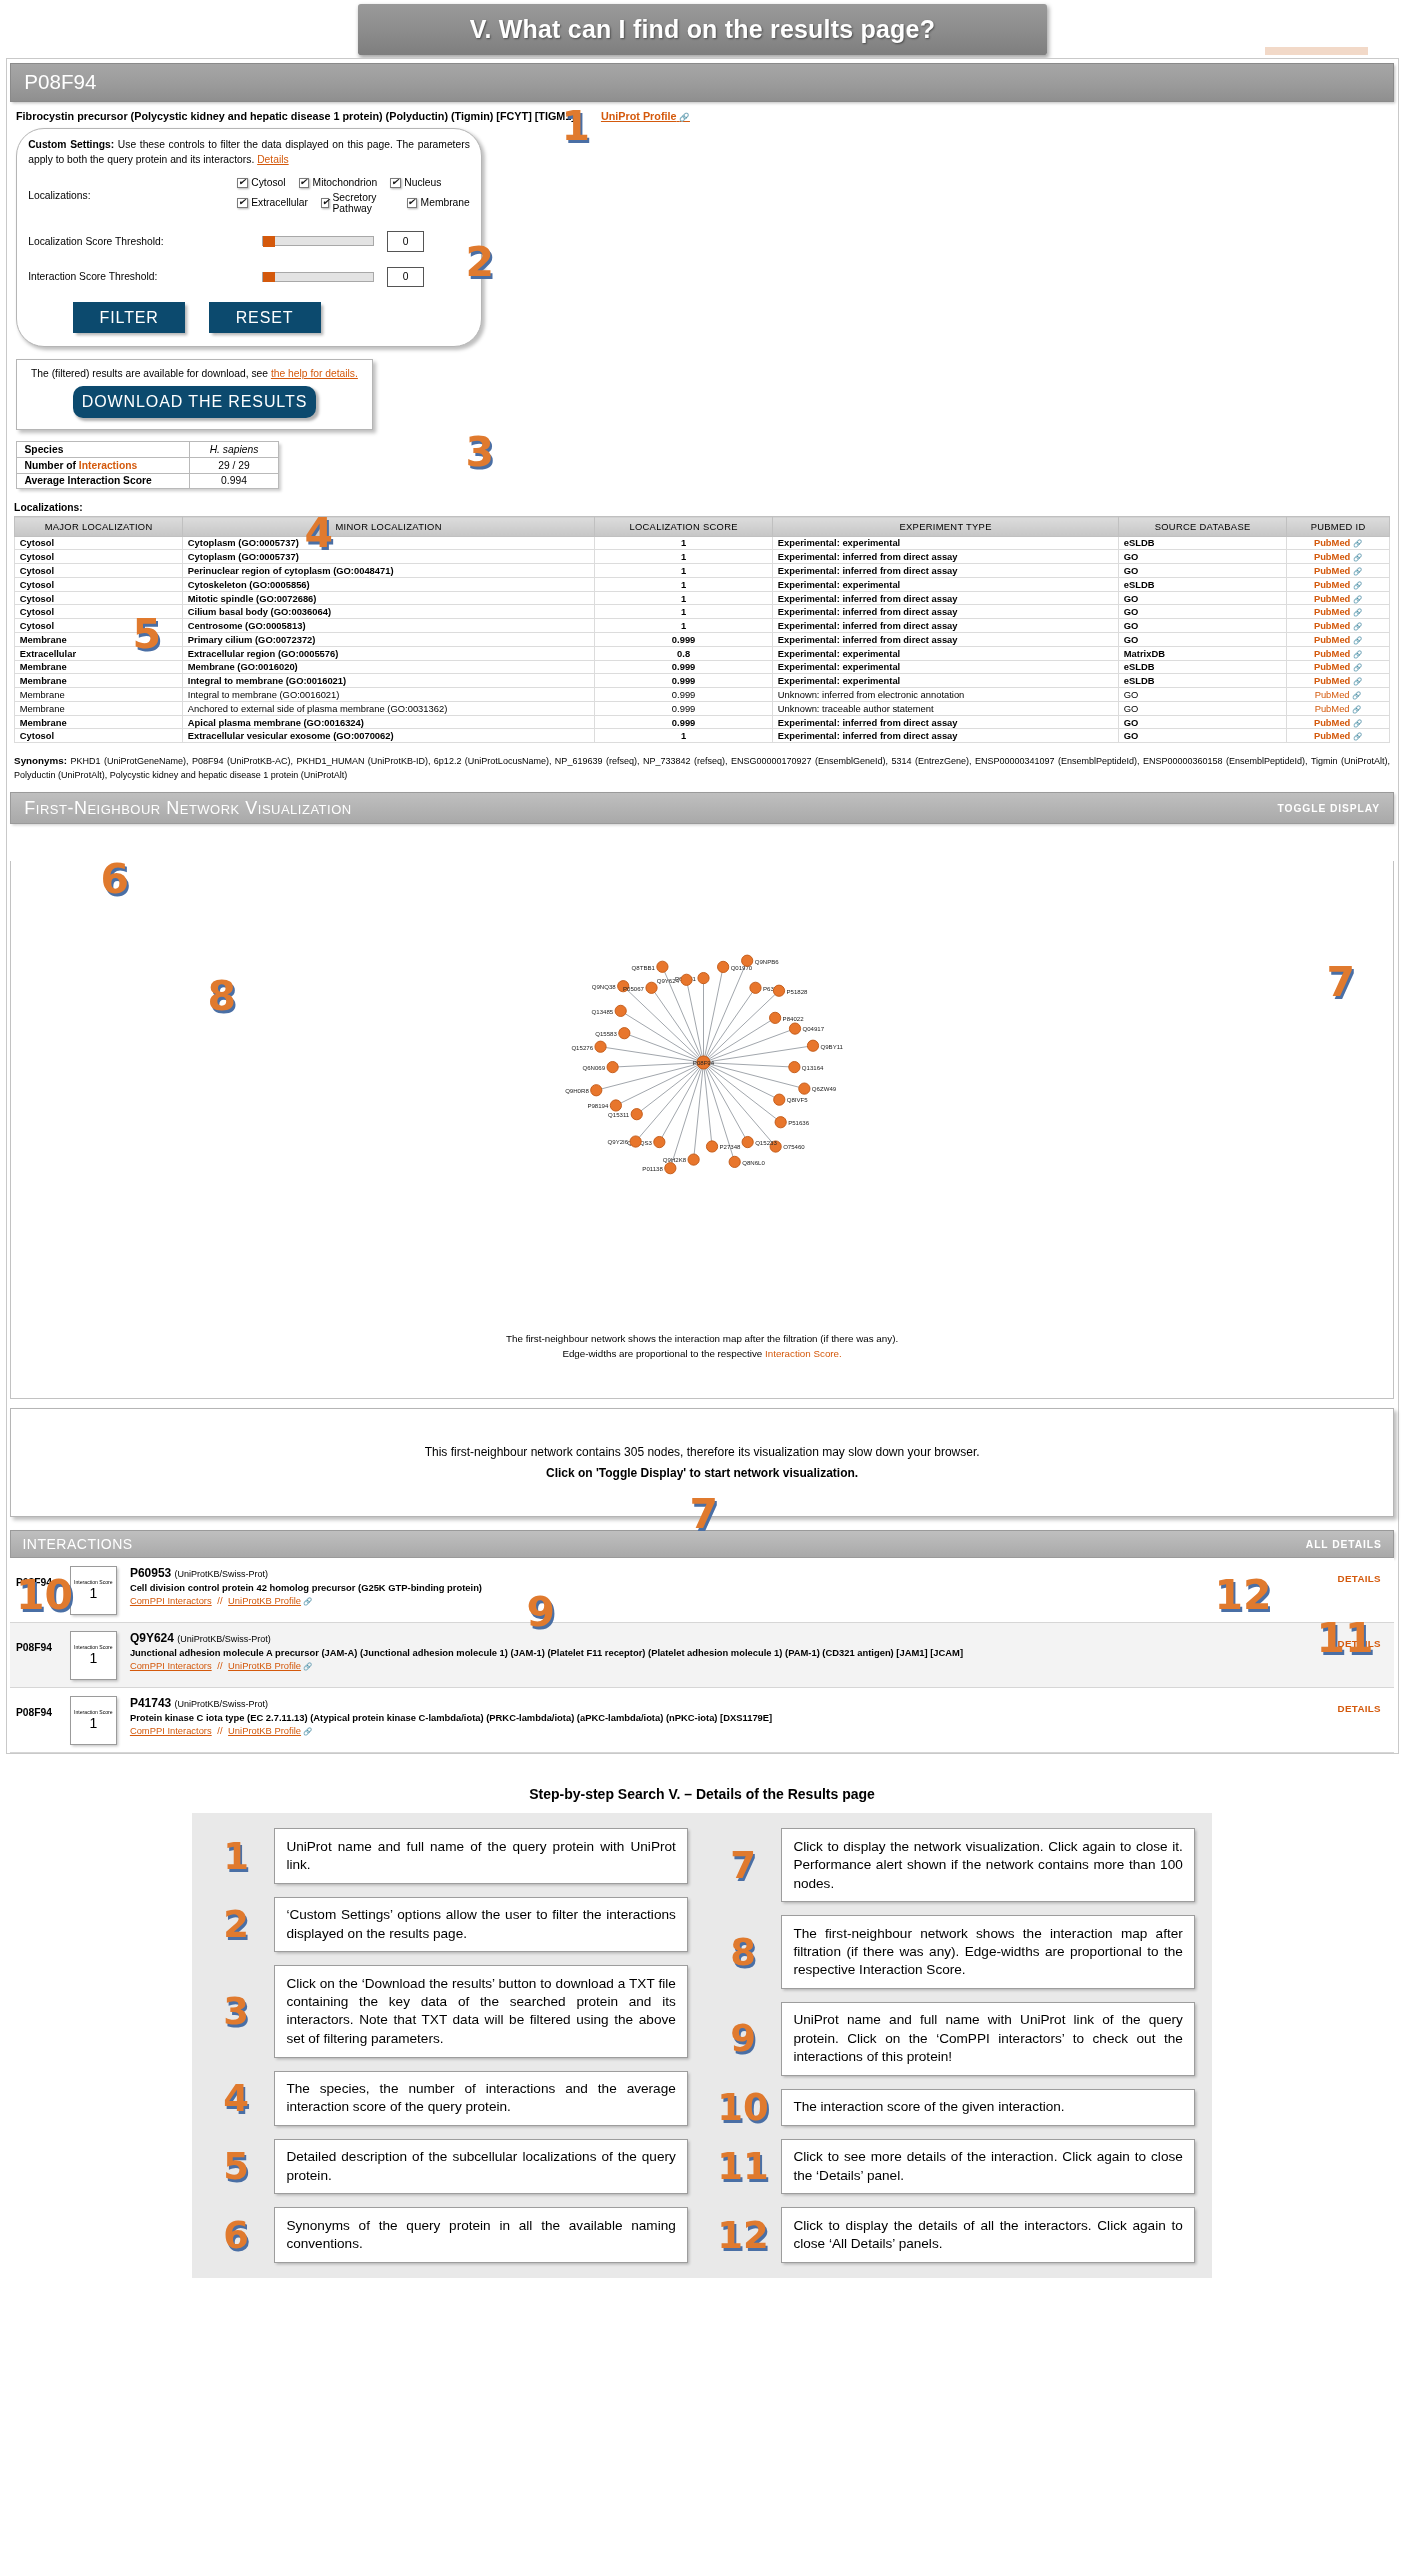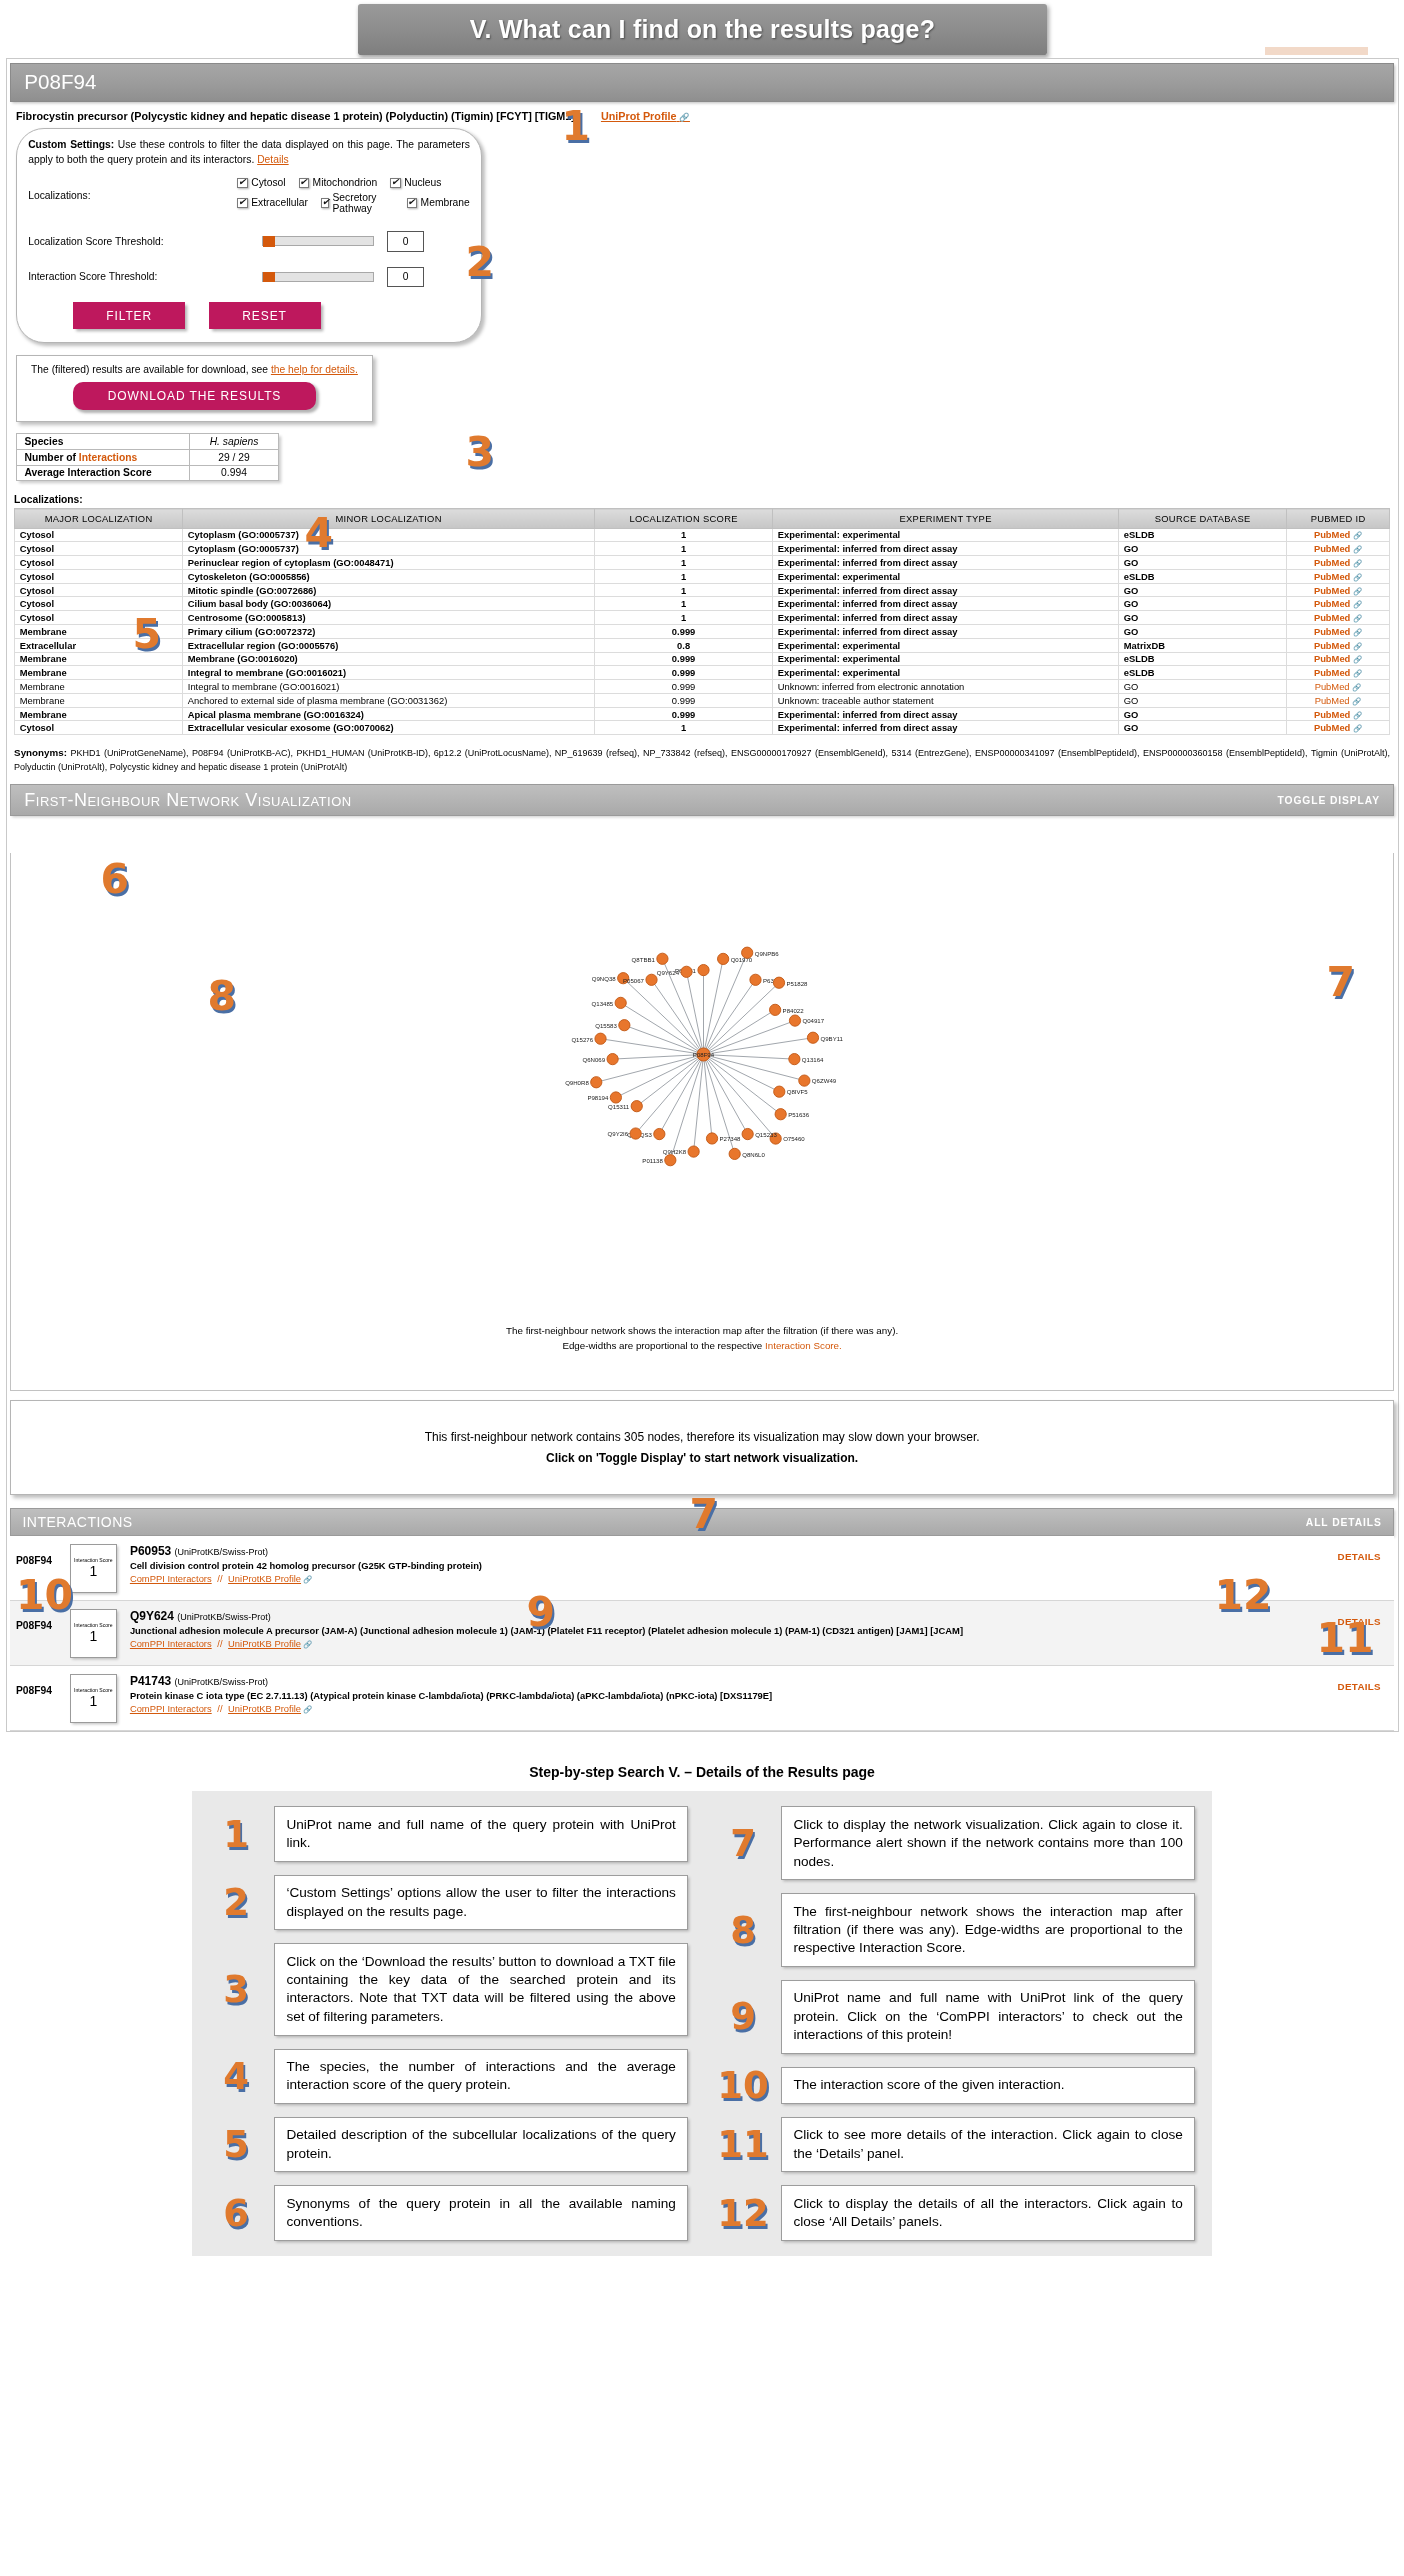--- a/index.html
+++ b/index.html
@@ -69,21 +69,21 @@
   }
   .box:after{
     content:"✔"; position:absolute; left:0px; top:-2.8px; font-size:9.4px; color:#111; line-height:11.2px;
   }
   .slider { width:112px; height:10.3px; background:#e3e3e3; border:0.9px solid #a8a8a8; position:relative; }
   .slider i { position:absolute; left:0; top:-0.9px; width:12px; height:10.3px; background:#d4590c; display:block; }
   .numbox { width:37px; height:20.6px; border:0.9px solid #555; background:#fff; font-size:10.3px;
             display:flex; align-items:center; justify-content:center; margin-left:13px; }
   .btnrow { display:flex; gap:23.4px; margin:15px 0 0 45px; }
   .obtn {
-    background:#be185d; color:#fff; font-size:12px; letter-spacing:0.9px;
+    background:#0c4a6e; color:#fff; font-size:16px; letter-spacing:0.9px;
     padding:6.6px 0; width:112px; text-align:center;
     box-shadow:2.8px 2.8px 2.8px rgba(0,0,0,.3);
   }
   
   .dl { margin:11.2px 0 0 9.4px; width:357px; padding:8.4px 0 11.2px 0; text-align:center; font-size:10.3px; }
   .dl .obtn { width:243px; margin:7.5px auto 0 auto;border-radius:10px; }
   
   .sp-table { margin:11.2px 0 0 9.4px; border-collapse:collapse; font-size:10.3px; box-shadow:2.8px 2.8px 2.8px rgba(0,0,0,.2);}
   .sp-table td { border:0.9px solid #b9b9b9; padding:1.9px 7.5px; }
   .sp-table td.k { font-weight:bold; width:173px; }
@@ -109,21 +109,21 @@
     margin:5.6px 3.7px 0 3.7px; height:32px;
     background:linear-gradient(to bottom,#bfbfbf,#a9a9a9);
     border:0.9px solid #9a9a9a; display:flex; align-items:center; justify-content:space-between;
     padding:0 13px; box-shadow:1.9px 1.9px 2.8px rgba(0,0,0,.2);
   }
   .netbar .t { font-size:18px; color:#fff; font-variant:small-caps; letter-spacing:0.5px; }
   .netbar .r { font-size:10.3px; color:#fff; letter-spacing:0.9px; font-weight:bold; }
   .netarea { margin:0 3.7px; border:0.9px solid #c2c2c2; border-top:none; height:538px; position:relative; background:#fff; }
   .netcaption { position:absolute; left:0; right:0; bottom:36px; text-align:center; font-size:9.8px; line-height:1.6;margin-top:24px; }
   .alert {
-    margin:9.4px 3.7px 0 3.7px; border:0.9px solid #b5b5b5; padding:26px 0; text-align:center;
+    margin:9.4px 3.7px 0 3.7px; border:0.9px solid #b5b5b5; padding:33px 0; text-align:center;
     font-size:12px; line-height:1.7; box-shadow:2.8px 2.8px 3.7px rgba(0,0,0,.25);
   }
   
   .ibar {
     margin:13px 3.7px 0 3.7px; height:28px;
     background:linear-gradient(to bottom,#bfbfbf,#a9a9a9);
     border:0.9px solid #9a9a9a; display:flex; align-items:center; justify-content:space-between;
     padding:0 11.2px; box-shadow:1.9px 1.9px 2.8px rgba(0,0,0,.2);
   }
   .ibar .t { font-size:14px; color:#fff; font-variant:small-caps; letter-spacing:0.5px; }

